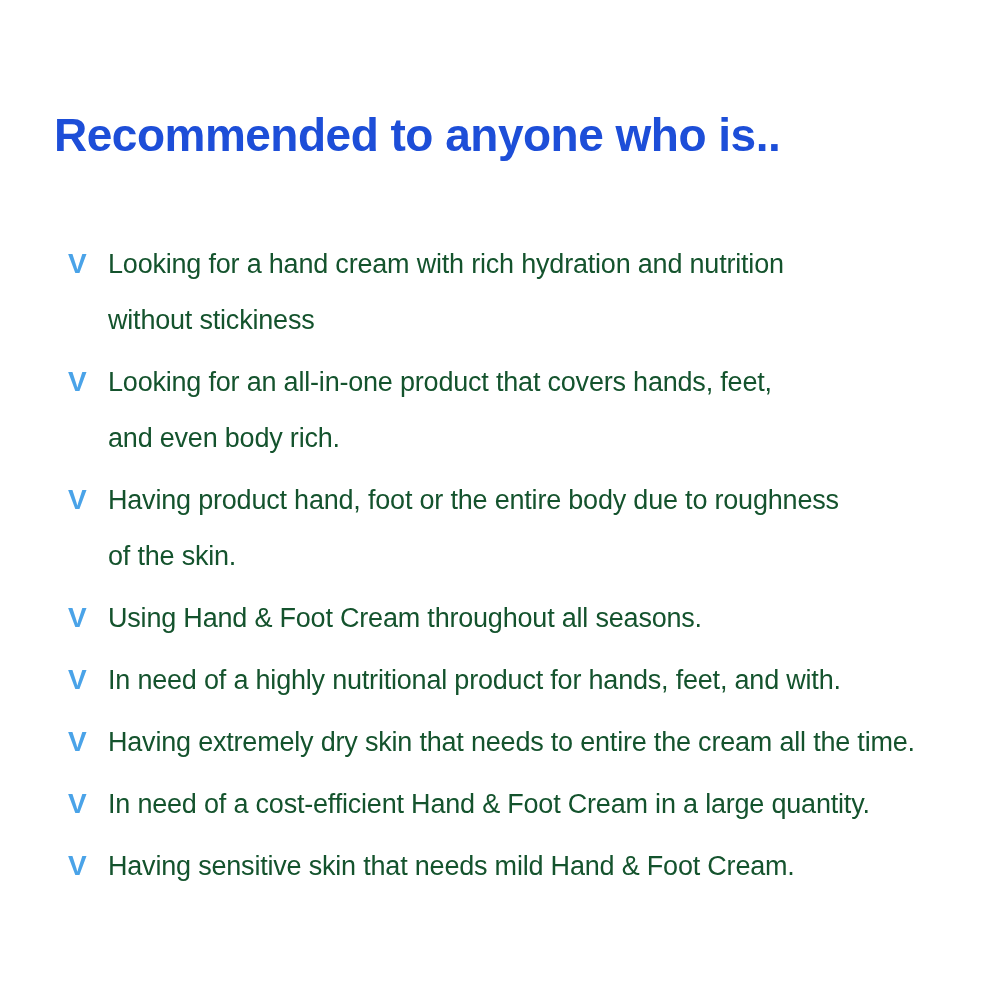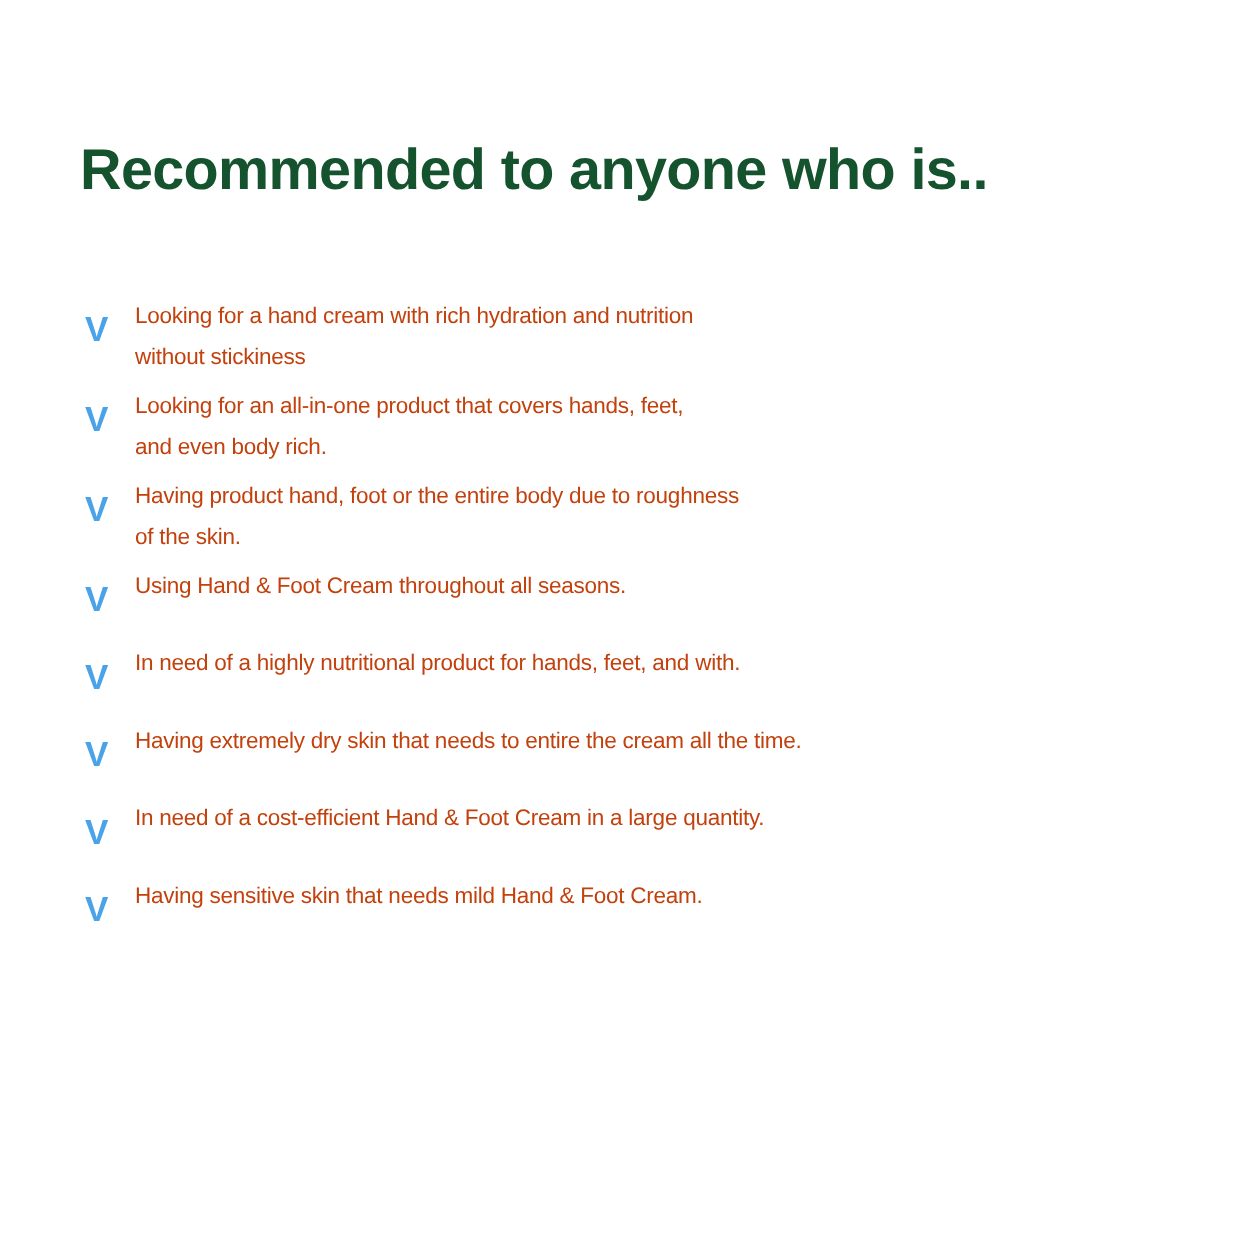--- a/index.html
+++ b/index.html
@@ -17,26 +17,26 @@
     position: relative;
     width: 1000px;
     height: 1000px;
     box-sizing: border-box;
     padding: 0;
     overflow: hidden;
     background: #ffffff;
   }
   .headline {
     position: absolute;
-    left: 64px;
+    left: 54px;
     top: 108px;
     font-size: 46px;
     font-weight: bold;
     letter-spacing: -0.5px;
-    color: #14532d;
+    color: #1d4ed8;
     white-space: nowrap;
   }
   .list {
     position: absolute;
     left: 62px;
     top: 236px;
     width: 900px;
   }
   .item {
     display: flex;
@@ -50,23 +50,23 @@
     font-weight: bold;
     color: #4aa3e8;
     line-height: 56px;
     text-align: left;
     padding-left: 6px;
     box-sizing: border-box;
     font-family: "Liberation Sans", sans-serif;
   }
   .text {
     flex: 1 1 auto;
-    font-size: 18px;
-    line-height: 33px;
-    color: #c2410c;
+    font-size: 27px;
+    line-height: 56px;
+    color: #14532d;
     letter-spacing: -0.2px;
     white-space: pre-line;
   }
 </style>
 </head>
 <body>
 
 <div class="page">
 
   <div class="headline">Recommended to anyone who is..</div>

